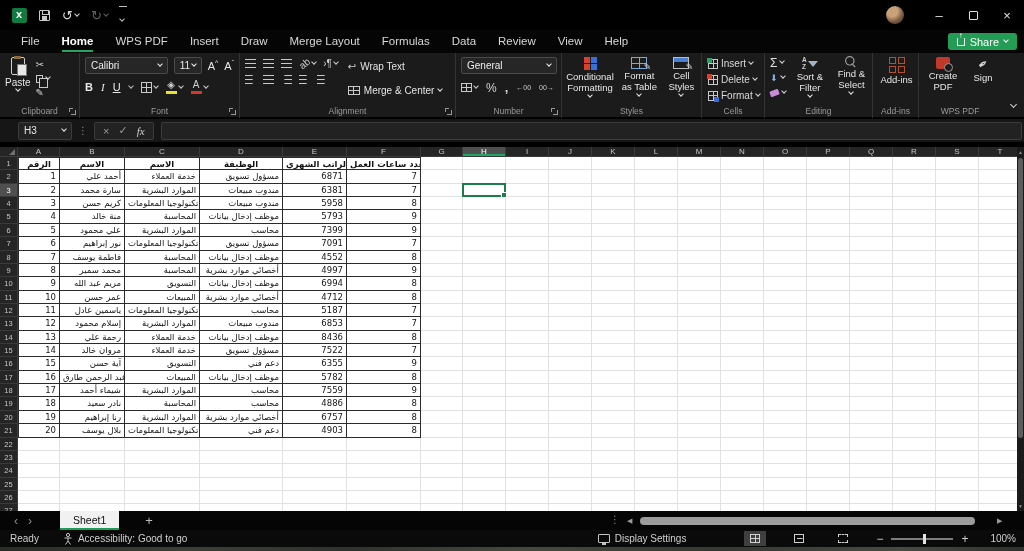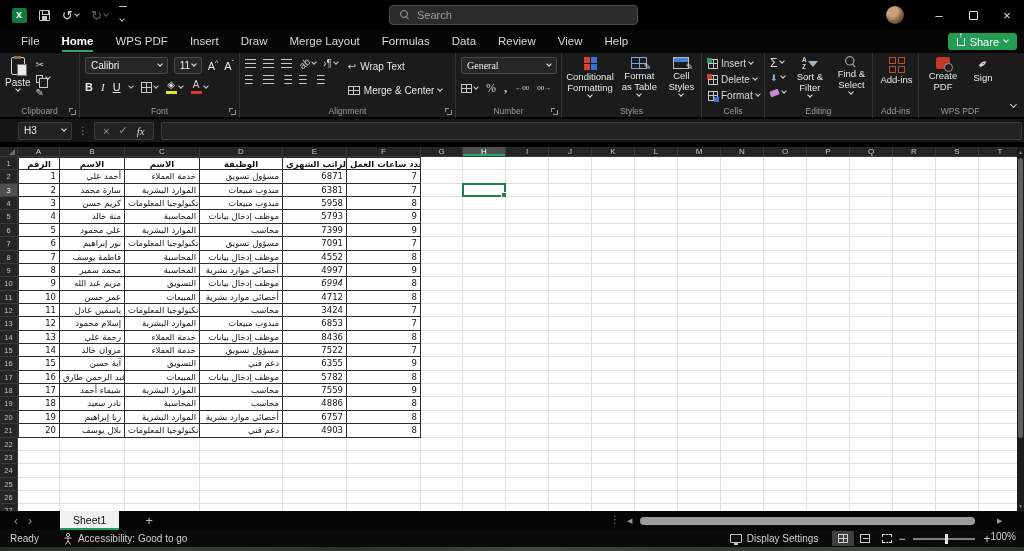--- a/index.html
+++ b/index.html
@@ -165,21 +165,21 @@
   .addsheet { margin-left:26px; color:#bdbdbd; font-size:13px; }
   .hdots { position:absolute; left:610px; top:3px; color:#8a8a8a; font-size:10px; }
   .hsarr { position:absolute; top:6px; color:#9a9a9a; font-size:7px; }
   .hthumb { position:absolute; left:640px; top:5.5px; width:335px; height:8px; background:#9b9b9b; border-radius:4px; }
 
   
   .statusbar { position:absolute; left:0; top:530px; width:1024px; height:17px; background:#0a0a0a;
     display:flex; align-items:center; color:#cfcfcf; font-size:10px; }
   .st-left { display:flex; align-items:center; gap:24px; margin-left:10px; }
   .acc { display:flex; align-items:center; gap:5px; }
-  .st-right { position:absolute; right:8px; display:flex; gap:0; }
+  .st-right { position:absolute; right:8px; display:flex; align-items:center; gap:22px; }
   .i-monitor { width:12px; height:9px; border:1px solid #c5c5c5; border-radius:1px; position:relative; }
   .i-monitor::after { content:""; position:absolute; left:3px; bottom:-3px; width:4px; height:2px; background:#c5c5c5; }
   .vw { width:22px; height:15px; display:flex; align-items:center; justify-content:center; }
   .vw.active { background:#3f3f3f; }
   .i-vnormal { width:10px; height:9px; border:1px solid #d0d0d0;
     background:linear-gradient(#d0d0d0,#d0d0d0) center/100% 1px no-repeat,
                linear-gradient(#d0d0d0,#d0d0d0) center/1px 100% no-repeat; }
   .i-vlayout { width:10px; height:9px; border:1px solid #d0d0d0;
     background:linear-gradient(#d0d0d0,#d0d0d0) 50% 3px/70% 1px no-repeat; }
   .i-vbreak { width:10px; height:9px; border:1px dashed #d0d0d0; }
@@ -205,24 +205,20 @@
           <span>↺</span>
           <span class="chev sm"></span>
         </span>
       <span class="qbtn dim">
           <span>↻</span>
           <span class="chev sm"></span>
         </span>
       <span class="qbtn">
           <span class="qat-custom"><span class="chev sm"></span></span>
         </span>
-    </div>
-    <div class="searchbox">
-      <span class="i-mag"></span>
-      <span>Search</span>
     </div>
     <span class="avatar"></span>
     <div class="winbtns">
       <div class="winbtn">
           <span>–</span>
         </div>
       <div class="winbtn">
           <span class="i-restore"></span>
         </div>
       <div class="winbtn">
@@ -355,21 +351,21 @@
             <span>Merge &amp; Center</span>
             <span class="chev sm"></span>
           </span>
         </div>
       </div>
       <div class="glabel">Alignment</div>
       <span class="launcher"></span>
     </div>
 
     <div class="rgroup" style="width:106px">
-      <div style="padding:4px 5px 0;font-family:Liberation Serif, serif;">
+      <div style="padding:4px 5px 0;">
         <div class="combo" style="width:96px">
           <span>General</span>
           <span class="chev sm"></span>
         </div>
         <div class="frow" style="margin-top:6px; gap:8px;">
           <span class="albtn">
               <span class="i-grid" style="width:11px;height:9px"></span>
               <span class="chev sm"></span>
             </span>
           <span class="gly" style="font-size:12px">%</span>
@@ -742,21 +738,21 @@
           <div class="cell" style="width: 43px;"></div>
           <div class="cell" style="width: 43px;"></div>
           <div class="cell" style="width: 43px;"></div>
         </div>
         <div class="grow">
           <div class="rh">10</div>
           <div class="cell tb first" style="width: 42px;">9</div>
           <div class="cell tb" style="width: 65px;">مريم عبد الله</div>
           <div class="cell tb" style="width: 75px;">التسويق</div>
           <div class="cell tb" style="width: 83px;">موظف إدخال بيانات</div>
-          <div class="cell tb" style="width: 64px; font-style: italic;">6994</div>
+          <div class="cell tb" style="width: 64px;">6994</div>
           <div class="cell tb" style="width: 74px;">8</div>
           <div class="cell" style="width: 42px;"></div>
           <div class="cell" style="width: 43px;"></div>
           <div class="cell" style="width: 43px;"></div>
           <div class="cell" style="width: 43px;"></div>
           <div class="cell" style="width: 43px;"></div>
           <div class="cell" style="width: 43px;"></div>
           <div class="cell" style="width: 43px;"></div>
           <div class="cell" style="width: 43px;"></div>
           <div class="cell" style="width: 43px;"></div>
@@ -788,21 +784,21 @@
           <div class="cell" style="width: 43px;"></div>
           <div class="cell" style="width: 43px;"></div>
           <div class="cell" style="width: 43px;"></div>
         </div>
         <div class="grow">
           <div class="rh">12</div>
           <div class="cell tb first" style="width: 42px;">11</div>
           <div class="cell tb" style="width: 65px;">ياسمين عادل</div>
           <div class="cell tb" style="width: 75px;">تكنولوجيا المعلومات</div>
           <div class="cell tb" style="width: 83px;">محاسب</div>
-          <div class="cell tb" style="width: 64px;">3424</div>
+          <div class="cell tb" style="width: 64px;">5187</div>
           <div class="cell tb" style="width: 74px;">7</div>
           <div class="cell" style="width: 42px;"></div>
           <div class="cell" style="width: 43px;"></div>
           <div class="cell" style="width: 43px;"></div>
           <div class="cell" style="width: 43px;"></div>
           <div class="cell" style="width: 43px;"></div>
           <div class="cell" style="width: 43px;"></div>
           <div class="cell" style="width: 43px;"></div>
           <div class="cell" style="width: 43px;"></div>
           <div class="cell" style="width: 43px;"></div>

